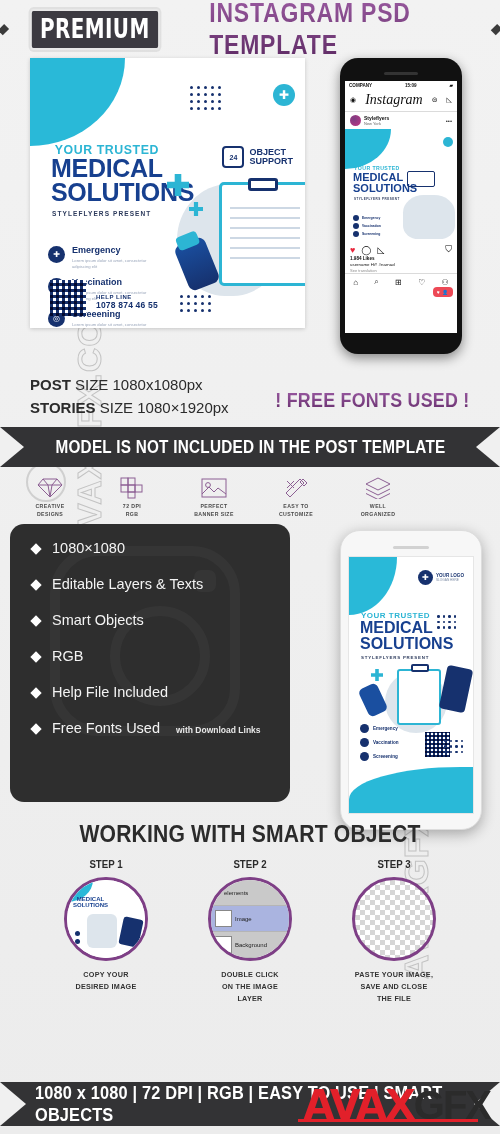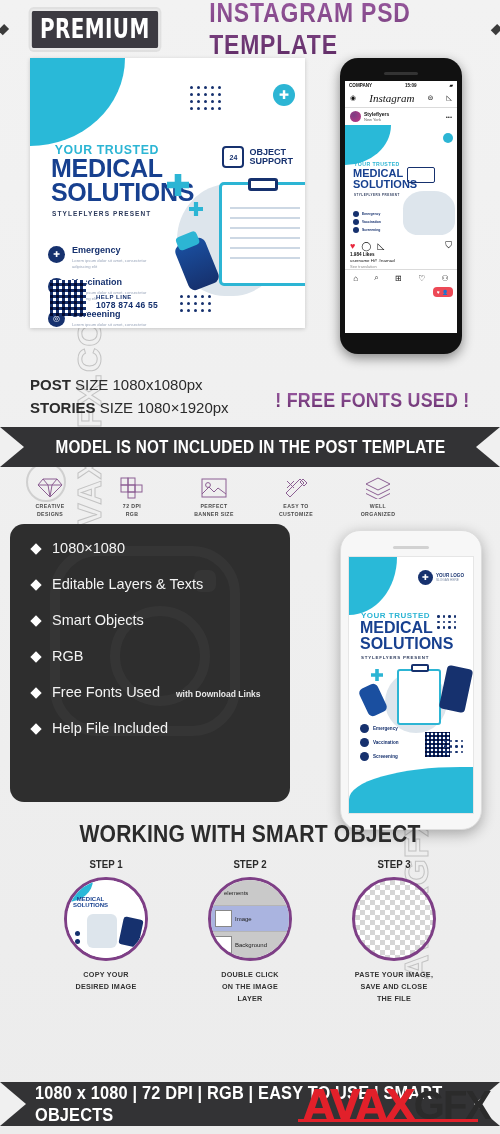--- a/index.html
+++ b/index.html
@@ -89,21 +89,21 @@
 
   
   .phone-b { position:absolute; right:8px; top:0; width:122px; height:296px;
      background:#111; border-radius:18px; padding:14px 5px; box-shadow:0 4px 12px rgba(0,0,0,.45); }
   .notch { width:34px; height:3px; background:#333; border-radius:3px; margin:0 auto 6px; }
   .ig { background:#fff; height:252px; overflow:hidden; position:relative; }
   .ig-status { display:flex; justify-content:space-between; align-items:center;
      font-size:4.6px; font-weight:700; padding:2px 4px; color:#111; }
   .ig-bar { display:flex; justify-content:space-between; align-items:center;
      padding:2px 5px 3px; border-bottom:.5px solid #dbdbdb; }
-  .ig-logo { font-family:"Liberation Serif",serif; font-style:italic; font-size:11px; color:#111; }
+  .ig-logo { font-family:"Liberation Serif",serif; font-style:italic; font-size:14px; color:#111; }
   .ig-ico { font-size:7px; color:#111; }
   .ig-user { display:flex; align-items:center; gap:3px; padding:3px 5px; }
   .ig-av { width:11px; height:11px; border-radius:50%;
      background:radial-gradient(circle at 35% 35%,#7b3d82,#c13584); }
   .ig-un { font-size:5px; font-weight:700; color:#111; line-height:1.2; }
   .ig-loc { font-size:4px; color:#666; }
   .ig-dots { margin-left:auto; font-size:6px; color:#333; }
   .ig-post { height:112px; background:#fff; position:relative; overflow:hidden; }
   .ig-actions { display:flex; align-items:center; gap:6px; padding:3px 5px 1px; font-size:9px; }
   .ig-like { color:#e8263c; }
@@ -511,26 +511,26 @@
         <div class="fitem">
           <div class="fdia"></div>
           <div class="ftxt">Smart Objects</div>
         </div>
         <div class="fitem">
           <div class="fdia"></div>
           <div class="ftxt">RGB</div>
         </div>
         <div class="fitem">
           <div class="fdia"></div>
+          <div class="ftxt">Help File Included</div>
+        </div>
+        <div class="fitem">
+          <div class="fdia"></div>
           <div class="ftxt">Free Fonts Used</div>
           <div class="fsub">with Download Links</div>
-        </div>
-        <div class="fitem">
-          <div class="fdia"></div>
-          <div class="ftxt">Help File Included</div>
         </div>
       </div>
     </div>
 
     <div class="phone-w">
       <div class="notch-w"></div>
       <div class="story">
         <div class="st-corner"></div>
         <div class="st-wave"></div>
         <div class="st-logo">

